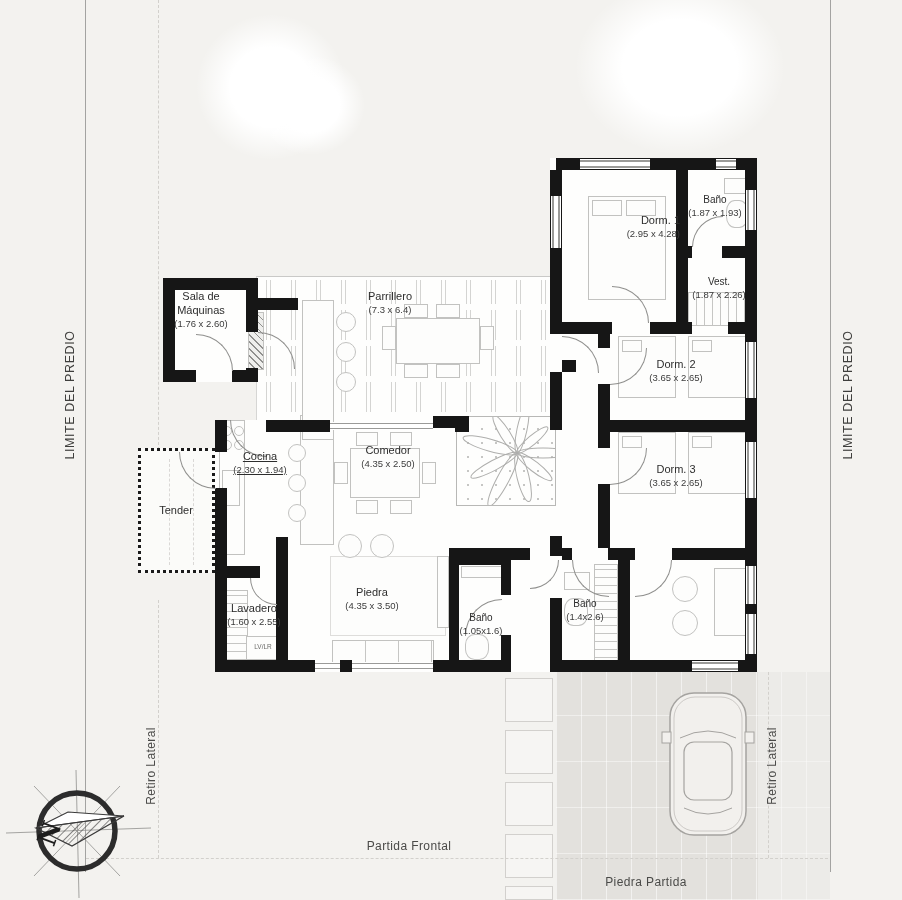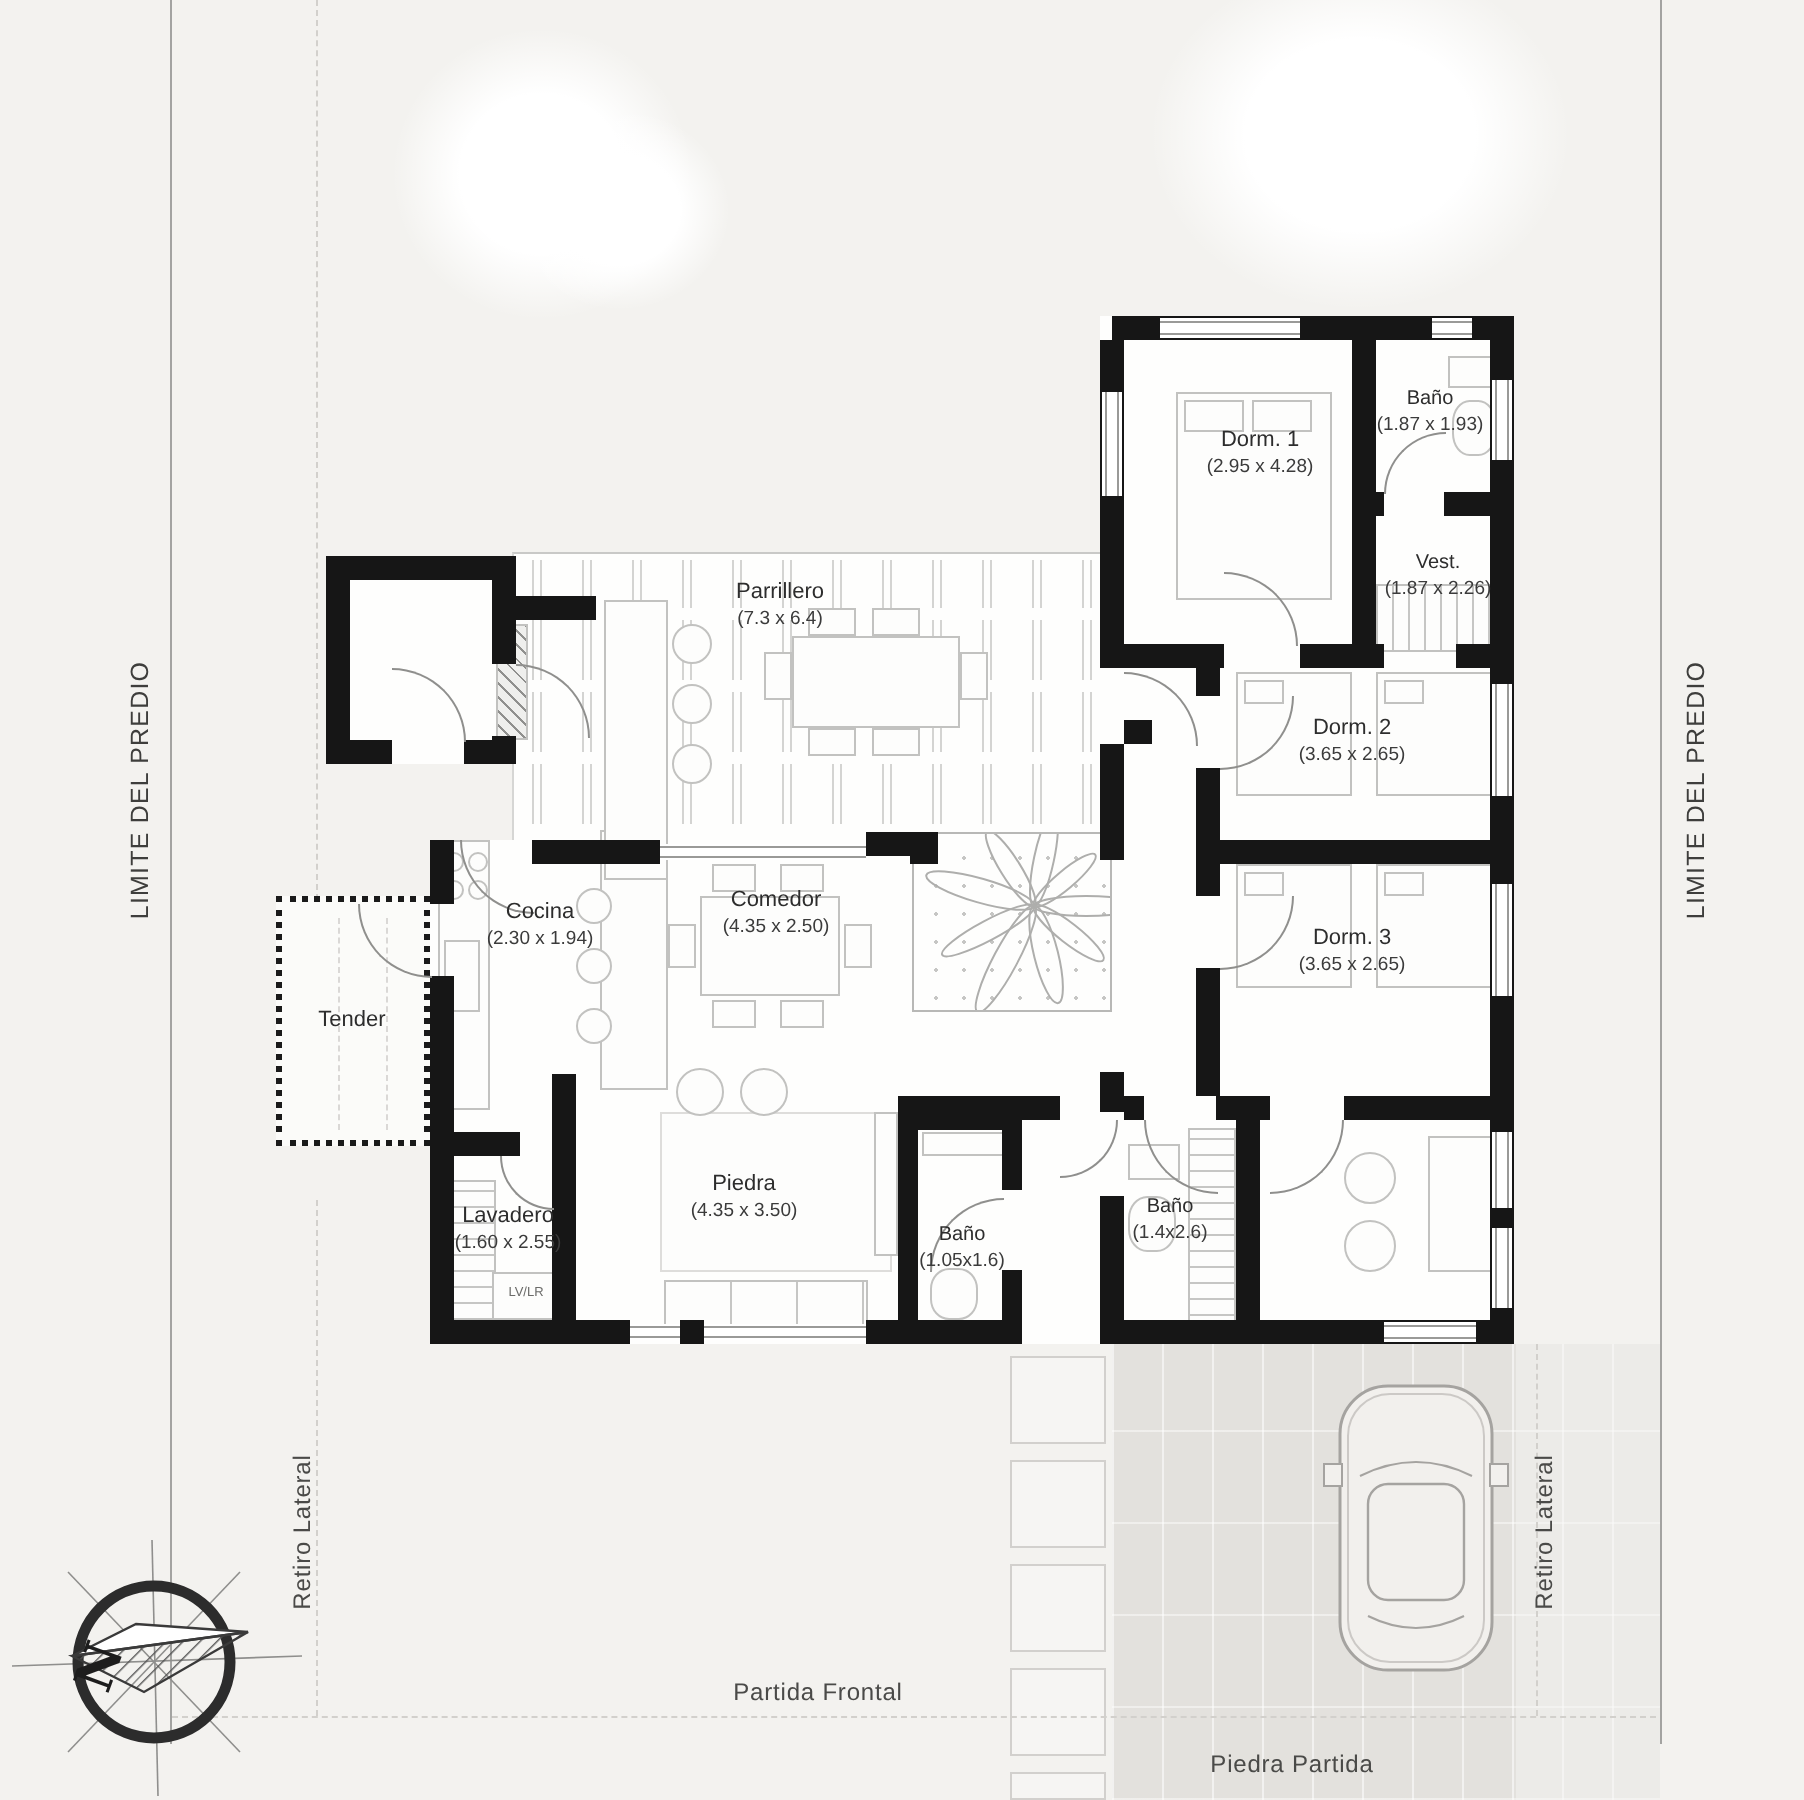--- a/index.html
+++ b/index.html
@@ -104,25 +104,30 @@
         <g transform="rotate(282)">
             <ellipse cx="24" cy="0" rx="24" ry="5"></ellipse>
           </g>
         <g transform="rotate(320)">
             <ellipse cx="20" cy="0" rx="20" ry="4.5"></ellipse>
           </g>
       </g>
     </svg>
   </div>
 
+  <div class="lbl" style="left:156px;top:290px;width:90px;">
+    <div class="rname">Sala de
+Máquinas</div>
+    <div class="rdims">(1.76 x 2.60)</div>
+  </div>
   <div class="lbl" style="left:330px;top:290px;width:120px;">
     <div class="rname">Parrillero</div>
     <div class="rdims">(7.3 x 6.4)</div>
   </div>
-  <div class="lbl" style="left:222px;top:450px;width:96px;">
+  <div class="lbl" style="left:212px;top:450px;width:96px;text-decoration:underline;">
     <div class="rname">Cocina</div>
     <div class="rdims">(2.30 x 1.94)</div>
   </div>
   <div class="lbl" style="left:336px;top:444px;width:104px;">
     <div class="rname">Comedor</div>
     <div class="rdims">(4.35 x 2.50)</div>
   </div>
   <div class="lbl" style="left:136px;top:504px;width:80px;">
     <div class="rname">Tender</div>
   </div>
@@ -135,21 +140,21 @@
     <div class="rdims">(4.35 x 3.50)</div>
   </div>
   <div class="lbl small" style="left:448px;top:612px;width:66px;">
     <div class="rname">Baño</div>
     <div class="rdims">(1.05x1.6)</div>
   </div>
   <div class="lbl small" style="left:552px;top:598px;width:66px;">
     <div class="rname">Baño</div>
     <div class="rdims">(1.4x2.6)</div>
   </div>
-  <div class="lbl" style="left:580px;top:214px;width:100px;">
+  <div class="lbl" style="left:580px;top:214px;width:100px;text-align:right;">
     <div class="rname">Dorm. 1</div>
     <div class="rdims">(2.95 x 4.28)</div>
   </div>
   <div class="lbl small" style="left:680px;top:194px;width:70px;">
     <div class="rname">Baño</div>
     <div class="rdims">(1.87 x 1.93)</div>
   </div>
   <div class="lbl small" style="left:684px;top:276px;width:70px;">
     <div class="rname">Vest.</div>
     <div class="rdims">(1.87 x 2.26)</div>

